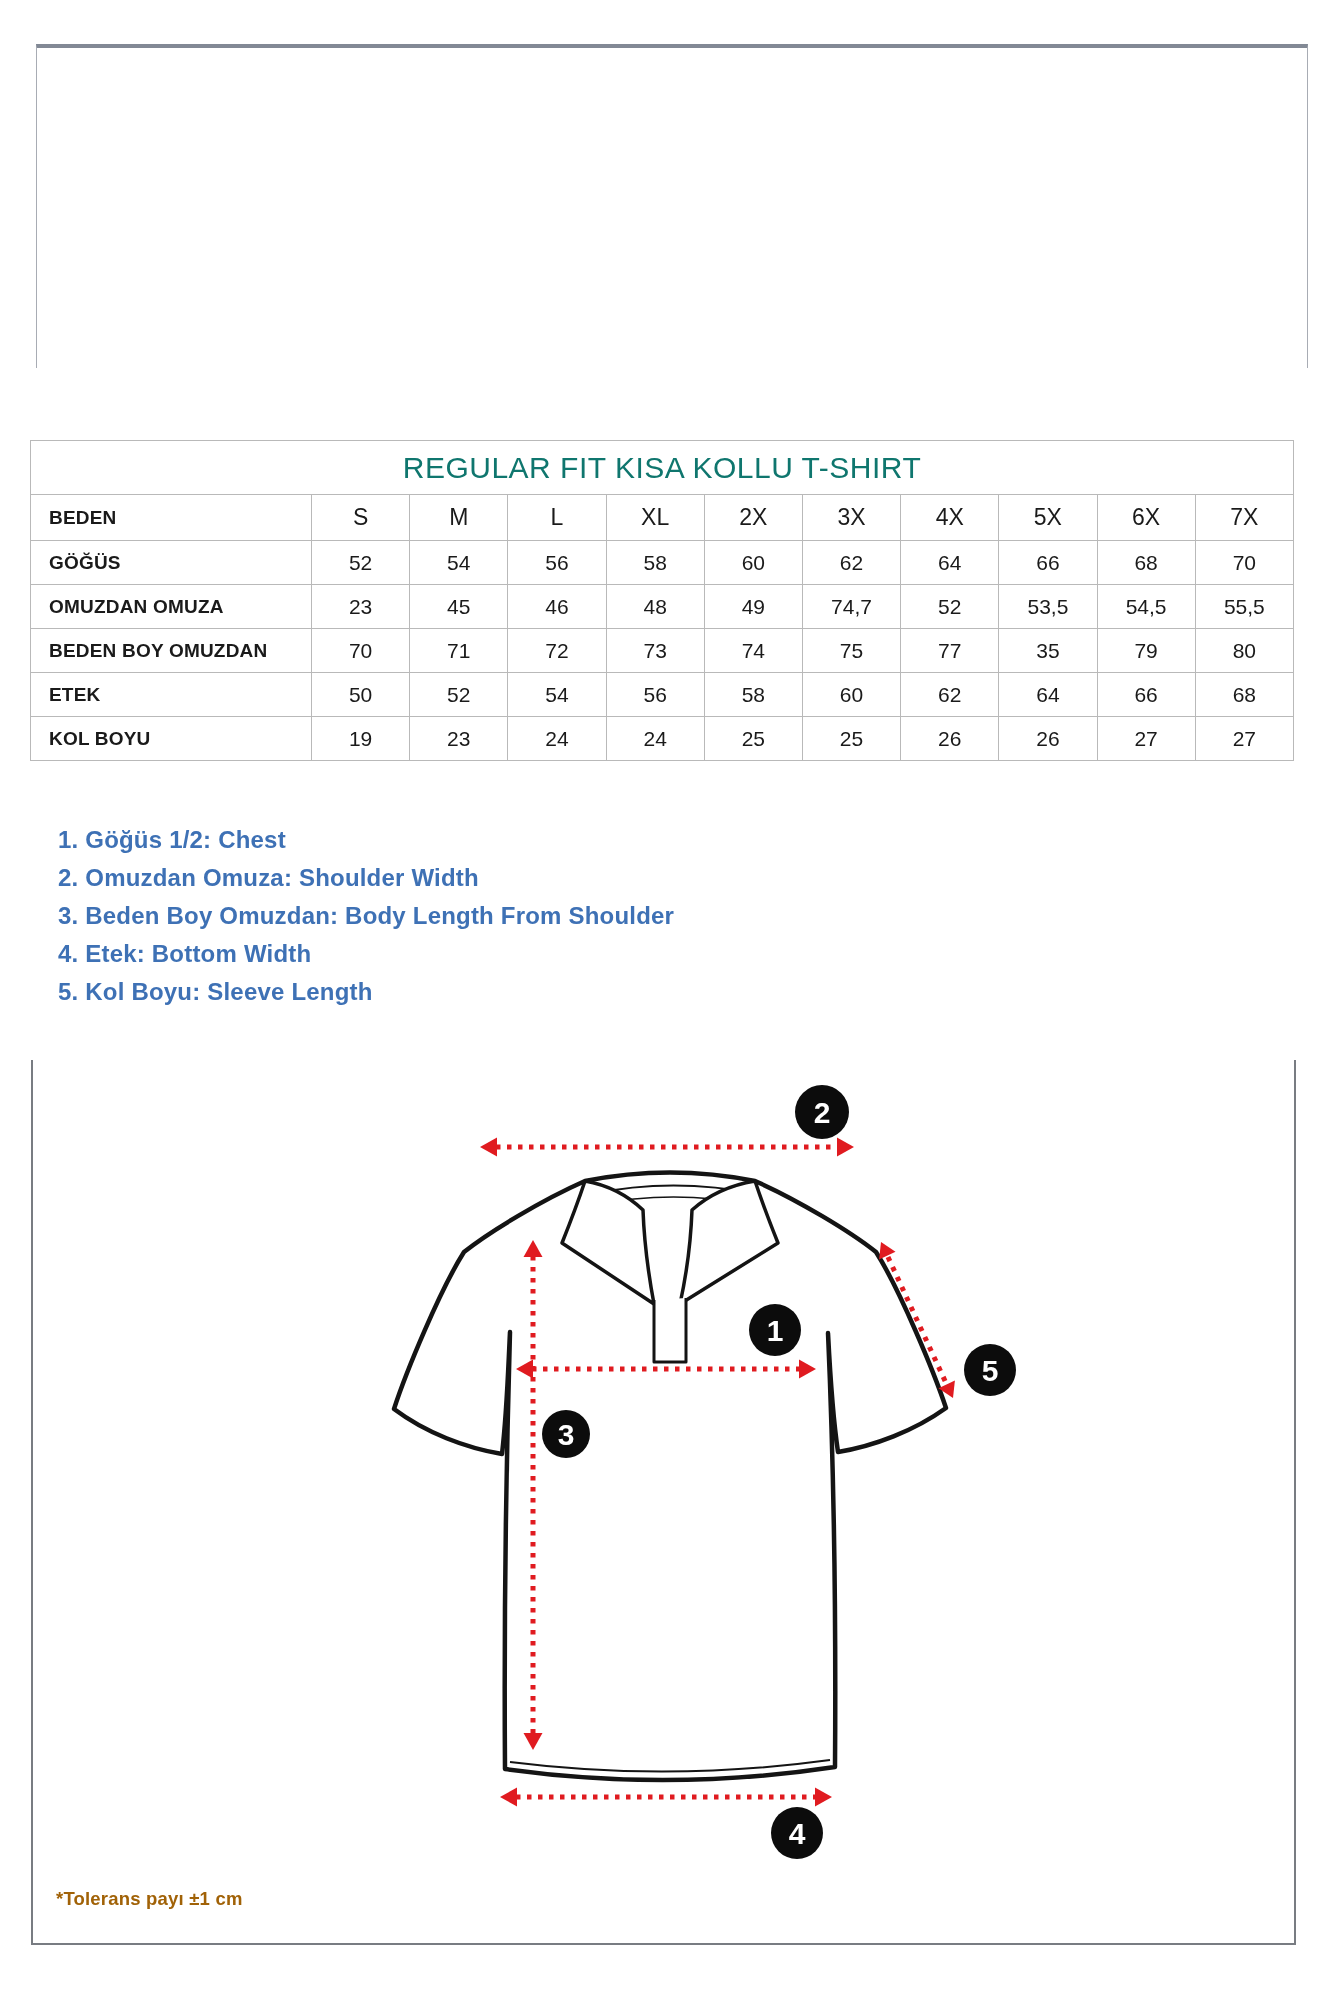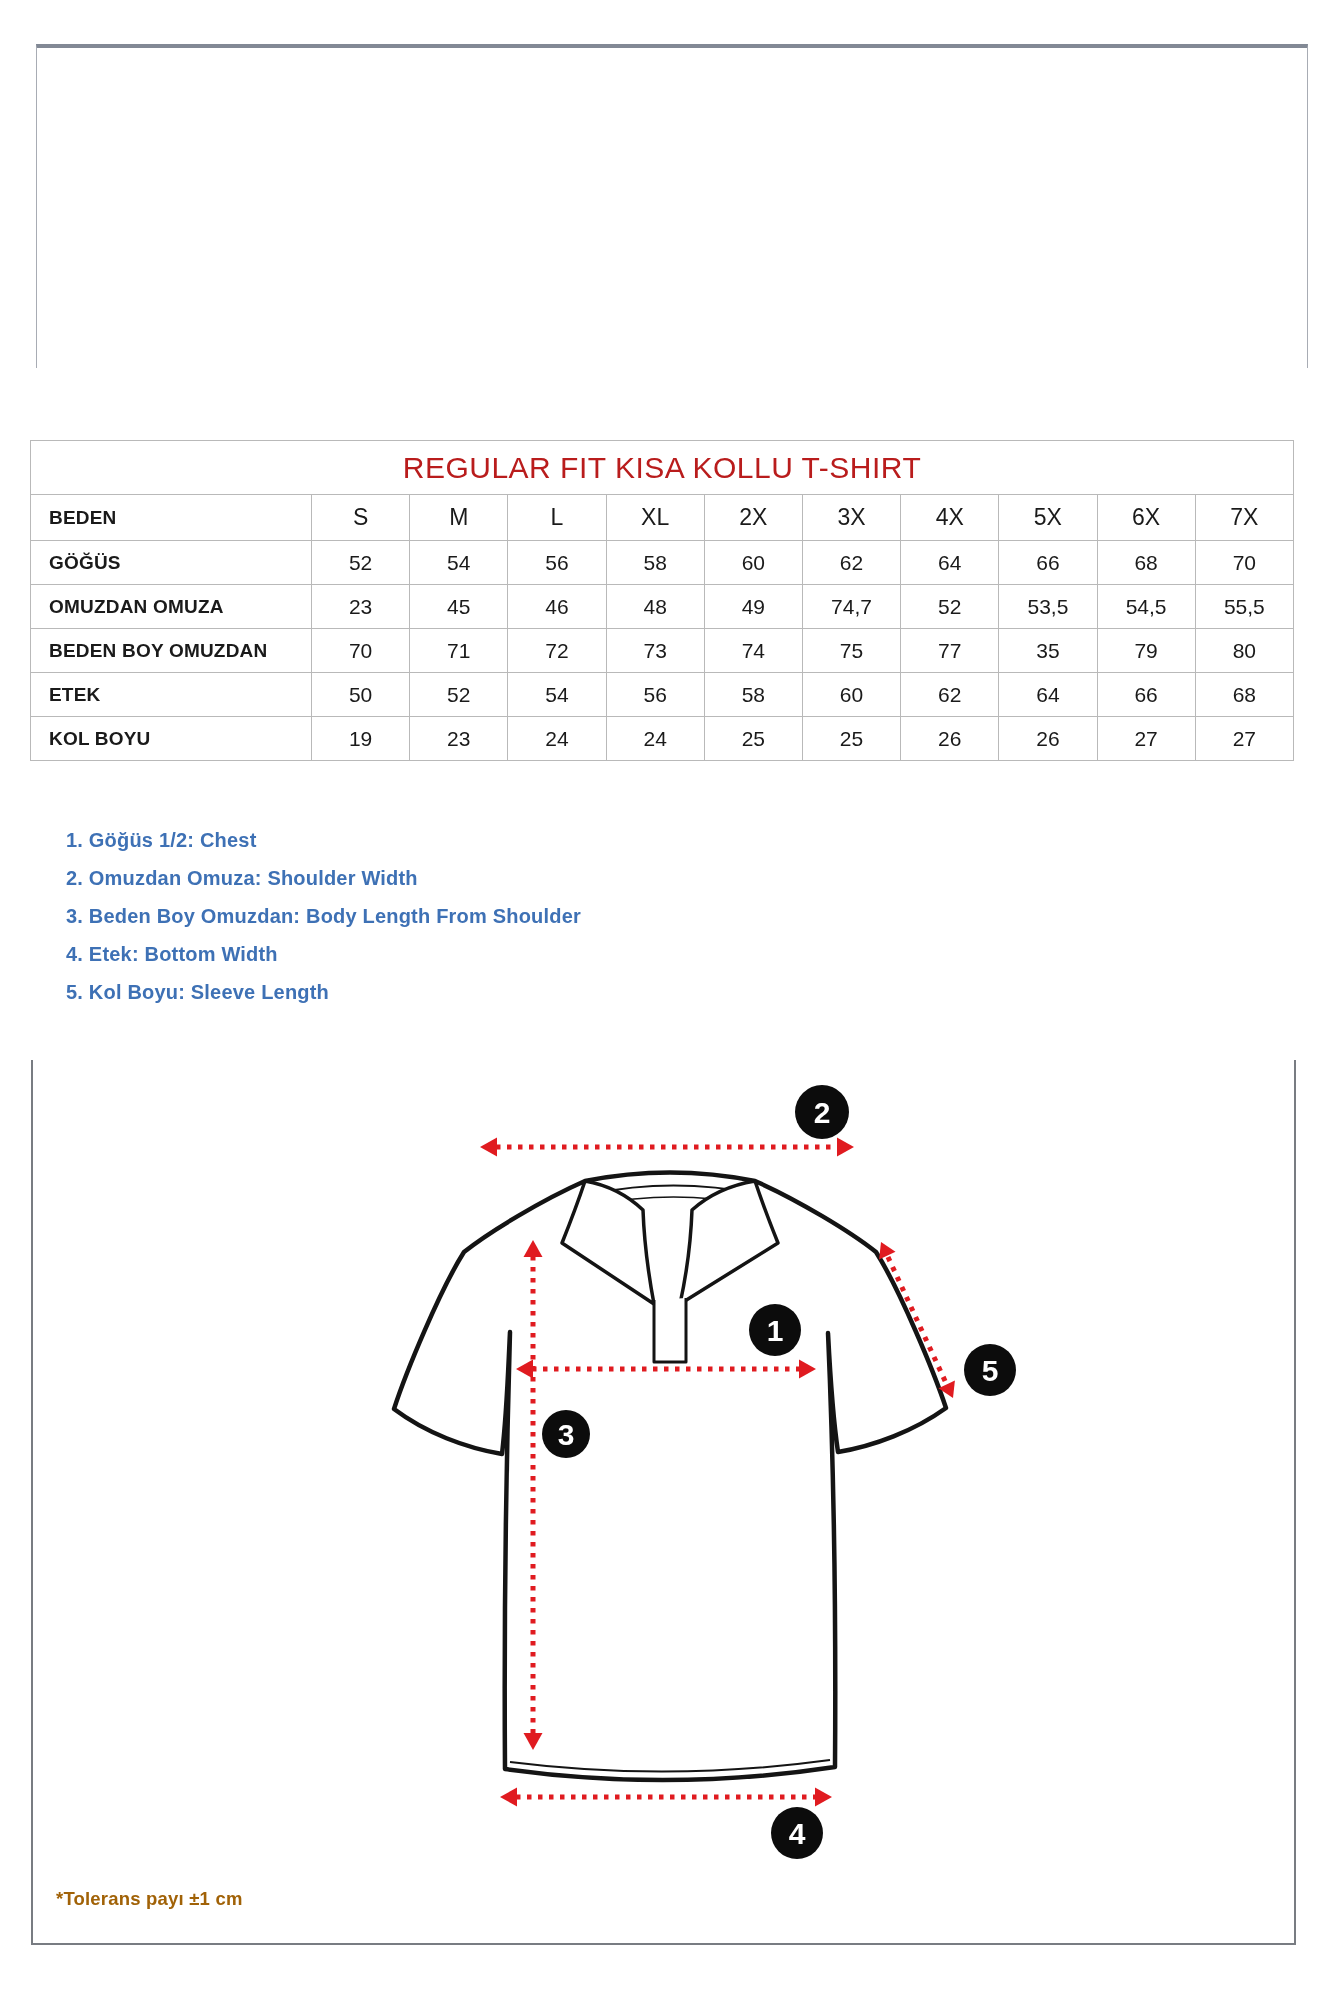--- a/index.html
+++ b/index.html
@@ -18,33 +18,32 @@
     position:absolute;left:30px;top:440px;width:1264px;
     border-collapse:collapse;table-layout:fixed;
     border:1px solid #9b9b9b;
   }
   table.size-table td,table.size-table th{
     border:1px solid #b9b9b9;text-align:center;vertical-align:middle;
     font-weight:normal;font-size:21px;height:43px;padding:0;
     white-space:nowrap;overflow:hidden;
   }
   table.size-table .title-cell{
-    height:53px;font-size:30px;color:#b91c1c;letter-spacing:.5px;font-weight:normal;
+    height:53px;font-size:30px;color:#0f766e;letter-spacing:.5px;font-weight:normal;
   }
   table.size-table thead th{font-size:23px;height:45px;}
   table.size-table .lbl{
     text-align:left;padding-left:18px;font-weight:bold;font-size:19px;letter-spacing:.2px;
   }
 
   
   .legend{position:absolute;left:58px;top:829px;}
   .legend-item{
-    color:#3e71b5;font-size:20px;font-weight:bold;line-height:22px;margin-bottom:16px;
+    color:#3e71b5;font-size:24px;font-weight:bold;line-height:22px;margin-bottom:16px;
     letter-spacing:.2px;
-    margin-left:8px;
   }
 
   
   .diagram-box{
     position:absolute;left:31px;top:1060px;width:1261px;height:883px;
     border:2px solid #787c82;border-top:none;background:#fff;
   }
   .diagram-box svg{position:absolute;left:0;top:0;width:100%;height:100%;}
 
   .footnote{

